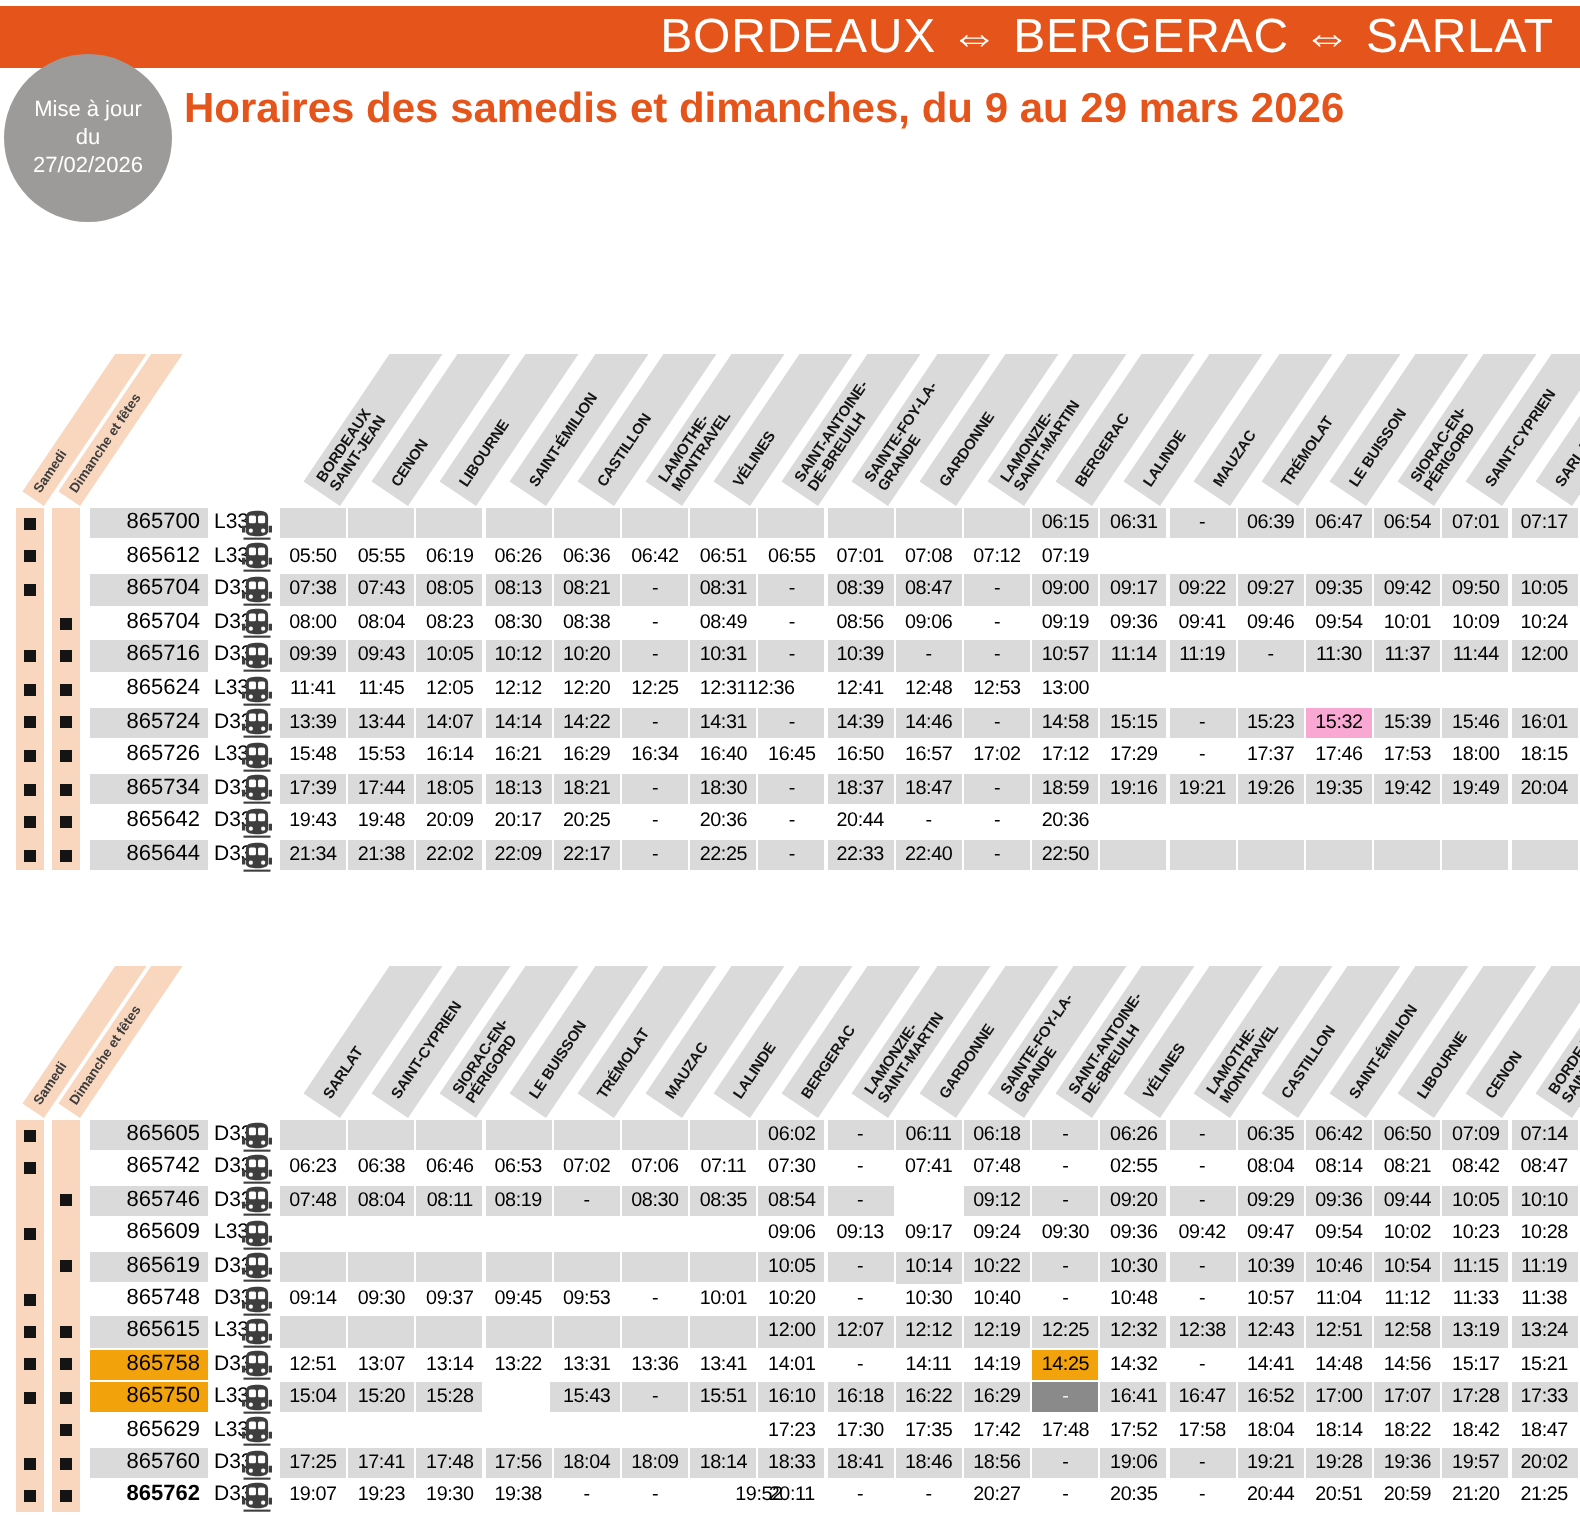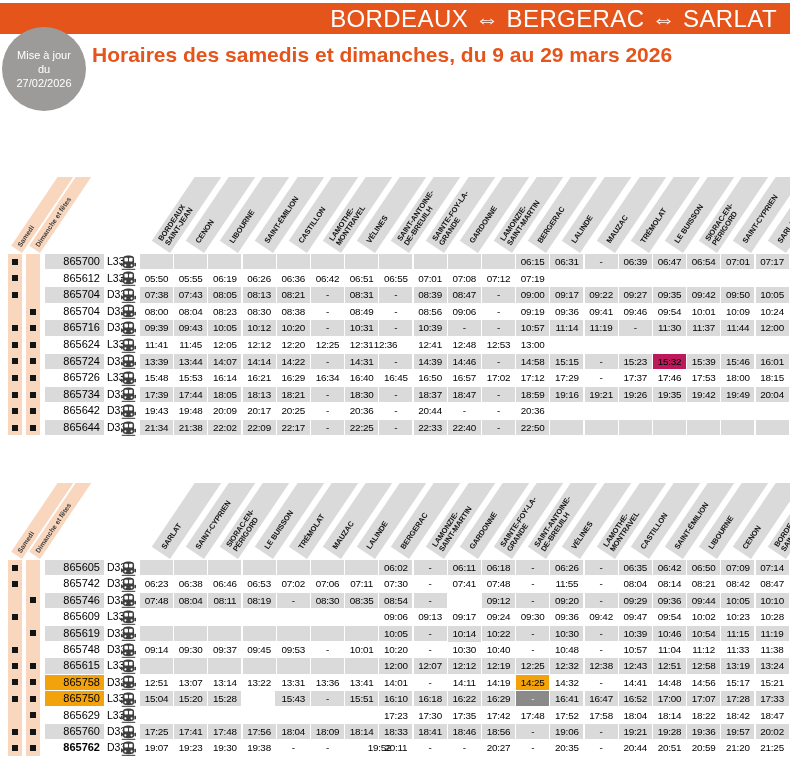--- a/index.html
+++ b/index.html
@@ -294,21 +294,21 @@
     <div class="cell" style="left: 311px; top: 353.6px; width: 33px; height: 15.4px; line-height: 15.4px; background: rgb(218, 218, 218);">-</div>
     <div class="cell" style="left: 345.2px; top: 353.6px; width: 33px; height: 15.4px; line-height: 15.4px; background: rgb(218, 218, 218);">14:31</div>
     <div class="cell" style="left: 379.4px; top: 353.6px; width: 33px; height: 15.4px; line-height: 15.4px; background: rgb(218, 218, 218);">-</div>
     <div class="cell" style="left: 413.6px; top: 353.6px; width: 33px; height: 15.4px; line-height: 15.4px; background: rgb(218, 218, 218);">14:39</div>
     <div class="cell" style="left: 447.8px; top: 353.6px; width: 33px; height: 15.4px; line-height: 15.4px; background: rgb(218, 218, 218);">14:46</div>
     <div class="cell" style="left: 482px; top: 353.6px; width: 33px; height: 15.4px; line-height: 15.4px; background: rgb(218, 218, 218);">-</div>
     <div class="cell" style="left: 516.2px; top: 353.6px; width: 33px; height: 15.4px; line-height: 15.4px; background: rgb(218, 218, 218);">14:58</div>
     <div class="cell" style="left: 550.4px; top: 353.6px; width: 33px; height: 15.4px; line-height: 15.4px; background: rgb(218, 218, 218);">15:15</div>
     <div class="cell" style="left: 584.6px; top: 353.6px; width: 33px; height: 15.4px; line-height: 15.4px; background: rgb(218, 218, 218);">-</div>
     <div class="cell" style="left: 618.8px; top: 353.6px; width: 33px; height: 15.4px; line-height: 15.4px; background: rgb(218, 218, 218);">15:23</div>
-    <div class="cell" style="left: 653px; top: 353.6px; width: 33px; height: 15.4px; line-height: 15.4px; background: #be185d;">15:32</div>
+    <div class="cell" style="left: 653px; top: 353.6px; width: 33px; height: 15.4px; line-height: 15.4px; background: #f9a8d4;">15:32</div>
     <div class="cell" style="left: 687.2px; top: 353.6px; width: 33px; height: 15.4px; line-height: 15.4px; background: rgb(218, 218, 218);">15:39</div>
     <div class="cell" style="left: 721.4px; top: 353.6px; width: 33px; height: 15.4px; line-height: 15.4px; background: rgb(218, 218, 218);">15:46</div>
     <div class="cell" style="left: 755.6px; top: 353.6px; width: 33px; height: 15.4px; line-height: 15.4px; background: rgb(218, 218, 218);">16:01</div>
     <div class="square" style="left: 12px; top: 374.9px;"></div>
     <div class="square" style="left: 30px; top: 374.9px;"></div>
     <div class="num" style="left: 45px; top: 370.2px; width: 59px; height: 15.4px; line-height: 15.4px; background: transparent;">865726</div>
     <div class="code" style="left: 107px; top: 370.2px; height: 15.4px; line-height: 15.4px;">L33</div>
     <div class="icon" style="left: 121px; top: 370.7px; width: 15px; height: 15px;"><svg width="15" height="15" viewBox="0 0 20 20">
         <path d="M10 .5C4.8.5 2.6 1.6 2.6 5v9.2c0 2.4 2.6 3.3 7.4 3.3s7.4-.9 7.4-3.3V5C17.4 1.6 15.2.5 10 .5z" fill="#3E3E3E"></path>
         <rect x="4.6" y="3.6" width="4.7" height="5.2" rx="1" fill="#fff"></rect>
@@ -513,21 +513,21 @@
     <div class="cell" style="left: 208.4px; top: 576.4px; width: 33px; height: 15.2px; line-height: 15.2px; background: transparent;">06:46</div>
     <div class="cell" style="left: 242.6px; top: 576.4px; width: 33px; height: 15.2px; line-height: 15.2px; background: transparent;">06:53</div>
     <div class="cell" style="left: 276.8px; top: 576.4px; width: 33px; height: 15.2px; line-height: 15.2px; background: transparent;">07:02</div>
     <div class="cell" style="left: 311px; top: 576.4px; width: 33px; height: 15.2px; line-height: 15.2px; background: transparent;">07:06</div>
     <div class="cell" style="left: 345.2px; top: 576.4px; width: 33px; height: 15.2px; line-height: 15.2px; background: transparent;">07:11</div>
     <div class="cell" style="left: 379.4px; top: 576.4px; width: 33px; height: 15.2px; line-height: 15.2px; background: transparent;">07:30</div>
     <div class="cell" style="left: 413.6px; top: 576.4px; width: 33px; height: 15.2px; line-height: 15.2px; background: transparent;">-</div>
     <div class="cell" style="left: 447.8px; top: 576.4px; width: 33px; height: 15.2px; line-height: 15.2px; background: transparent;">07:41</div>
     <div class="cell" style="left: 482px; top: 576.4px; width: 33px; height: 15.2px; line-height: 15.2px; background: transparent;">07:48</div>
     <div class="cell" style="left: 516.2px; top: 576.4px; width: 33px; height: 15.2px; line-height: 15.2px; background: transparent;">-</div>
-    <div class="cell" style="left: 550.4px; top: 576.4px; width: 33px; height: 15.2px; line-height: 15.2px; background: transparent;">11:55</div>
+    <div class="cell" style="left: 550.4px; top: 576.4px; width: 33px; height: 15.2px; line-height: 15.2px; background: transparent;">02:55</div>
     <div class="cell" style="left: 584.6px; top: 576.4px; width: 33px; height: 15.2px; line-height: 15.2px; background: transparent;">-</div>
     <div class="cell" style="left: 618.8px; top: 576.4px; width: 33px; height: 15.2px; line-height: 15.2px; background: transparent;">08:04</div>
     <div class="cell" style="left: 653px; top: 576.4px; width: 33px; height: 15.2px; line-height: 15.2px; background: transparent;">08:14</div>
     <div class="cell" style="left: 687.2px; top: 576.4px; width: 33px; height: 15.2px; line-height: 15.2px; background: transparent;">08:21</div>
     <div class="cell" style="left: 721.4px; top: 576.4px; width: 33px; height: 15.2px; line-height: 15.2px; background: transparent;">08:42</div>
     <div class="cell" style="left: 755.6px; top: 576.4px; width: 33px; height: 15.2px; line-height: 15.2px; background: transparent;">08:47</div>
     <div class="square" style="left: 30px; top: 597.4px;"></div>
     <div class="num" style="left: 45px; top: 592.8px; width: 59px; height: 15.2px; line-height: 15.2px; background: rgb(218, 218, 218);">865746</div>
     <div class="code" style="left: 107px; top: 592.8px; height: 15.2px; line-height: 15.2px;">D33</div>
     <div class="icon" style="left: 121px; top: 593.3px; width: 15px; height: 15px;"><svg width="15" height="15" viewBox="0 0 20 20">

